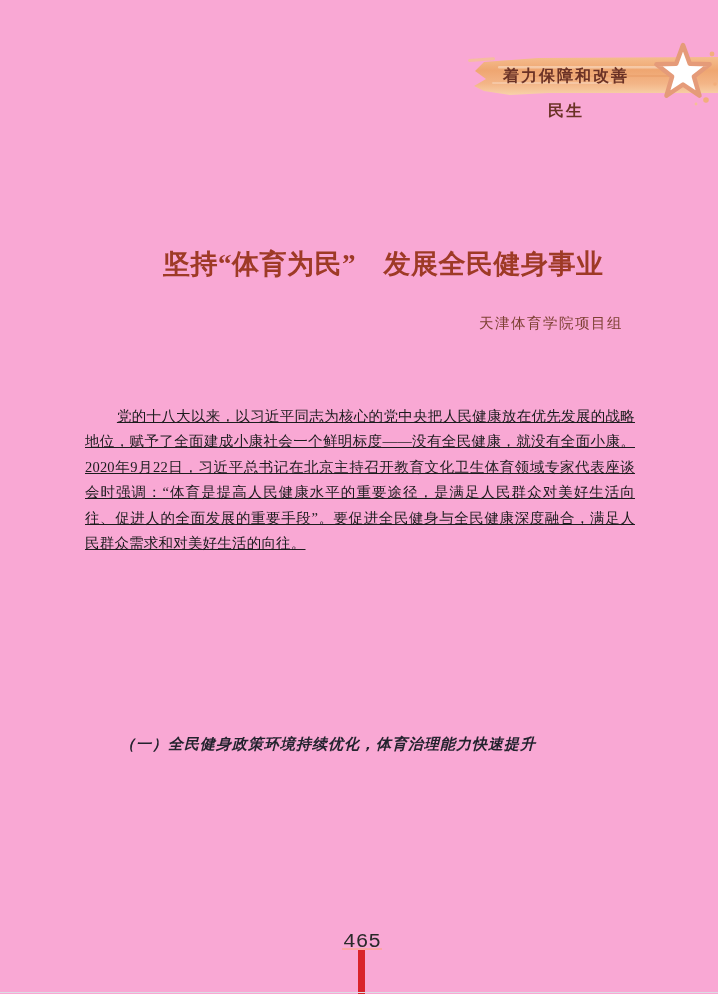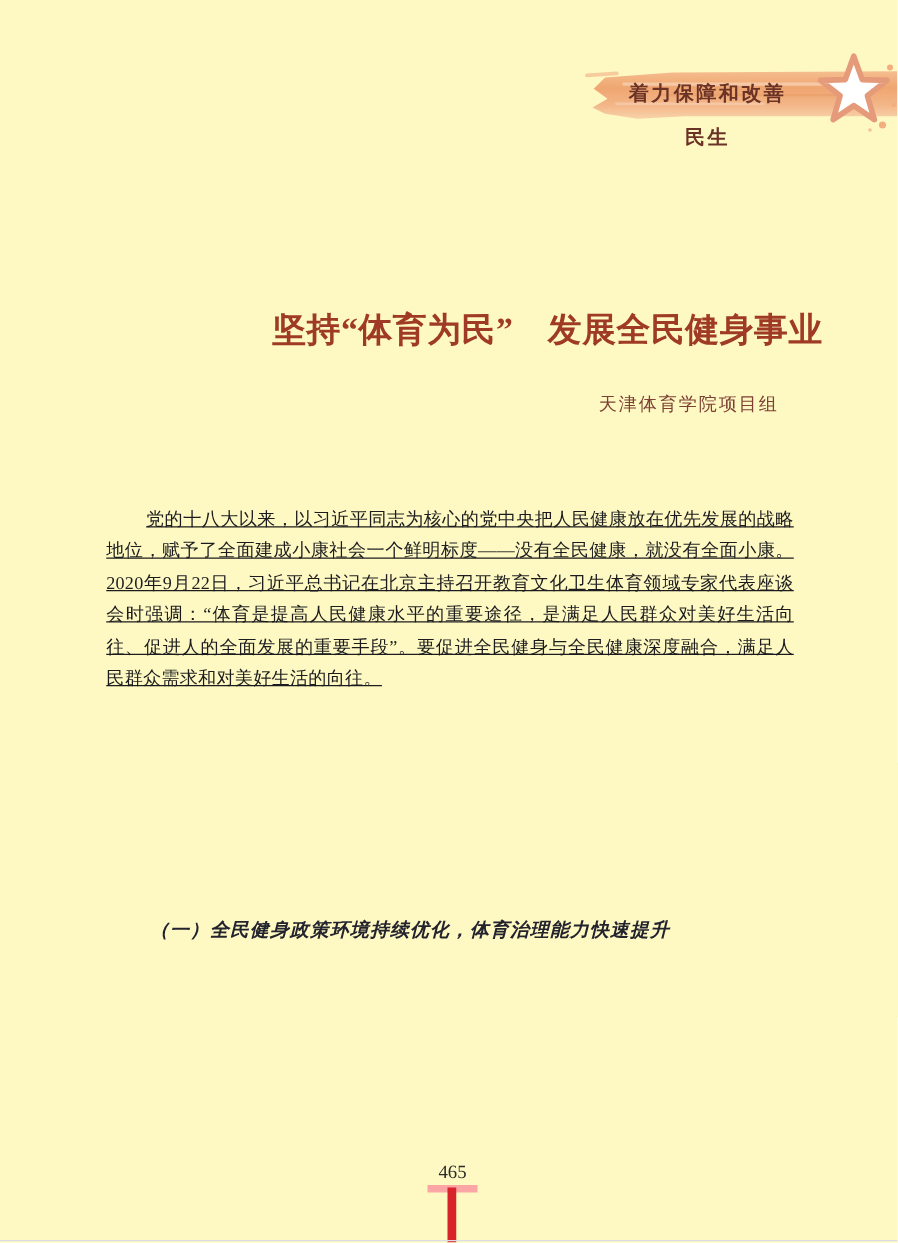--- a/index.html
+++ b/index.html
@@ -1,35 +1,35 @@
 <!DOCTYPE html>
 <html><head>
 <meta charset="utf-8">
 <style>
   html,body{margin:0;padding:0;}
   body{
     width:718px;height:994px;background:#ffffff;position:relative;overflow:hidden;
     font-family:"Liberation Serif","DejaVu Serif",serif;
   }
-  .page{position:absolute;inset:0;background:#fef9c3;}
+  .page{position:absolute;inset:0;background:#f9a8d4;}
   .page-edge-line{position:absolute;left:0;right:0;bottom:1px;height:1px;background:#dcdde4;}
 
   
   .banner{position:absolute;top:42px;right:0;width:250px;height:70px;}
   .banner svg{position:absolute;left:0;top:0;}
   .banner-label{
     position:absolute;left:30px;top:16px;width:136px;height:35px;line-height:35px;
     text-align:center;font-size:16px;font-weight:bold;color:#6b3226;letter-spacing:2px;
     font-family:"Liberation Serif","DejaVu Serif",serif;
   }
 
   
   .article-title{
     position:absolute;top:246px;left:85px;width:550px;margin:0;
-    text-align:center;transform:translateX(78px);
+    transform:translateX(78px);
     font-size:27px;font-weight:bold;color:#9e3a26;letter-spacing:0.5px;white-space:nowrap;
   }
   .article-author{
     position:absolute;top:314px;right:95px;margin:0;
     font-size:14.5px;color:#7d4033;letter-spacing:1.5px;font-weight:normal;
   }
   .body-block{position:absolute;left:85px;width:550px;}
   .body-block-1{top:404px;}
   .body-block-2{top:778px;}
   .body-block p{
@@ -43,22 +43,22 @@
   }
   .subsection-heading{
     position:absolute;top:735px;left:120px;margin:0;
     font-size:15px;font-weight:bold;font-style:italic;color:#23232e;
     letter-spacing:1px;white-space:nowrap;
   }
 
   
   .page-number{
     position:absolute;top:930px;left:342px;width:40px;height:18px;
-    text-align:center;font-family:Liberation Serif, serif;
-    font-size:15px;color:#2a2a2a;border-bottom:6px solid #fca5a5;
+    text-align:center;font-family:Liberation Mono, monospace;
+    font-size:21px;color:#2a2a2a;border-bottom:2px solid #fca5a5;
   }
   .footer-red-bar{
     position:absolute;top:950px;left:358px;width:7px;height:44px;background:#d9232b;
   }
 </style>
 </head>
 <body>
 
 <div class="page">
 

